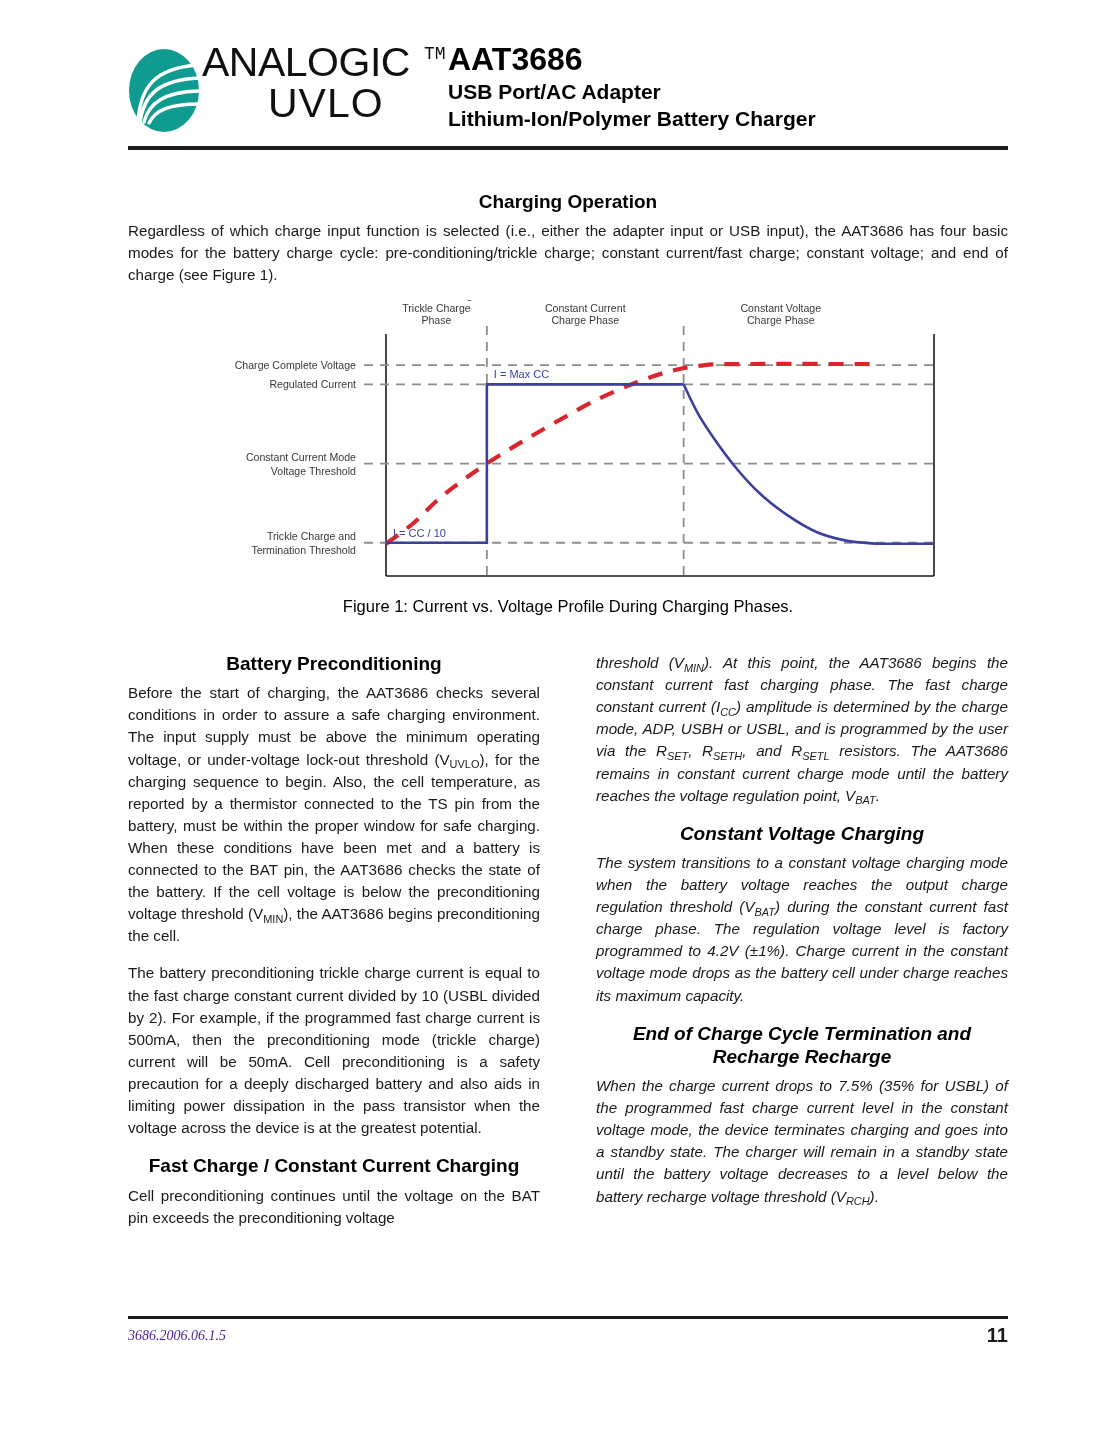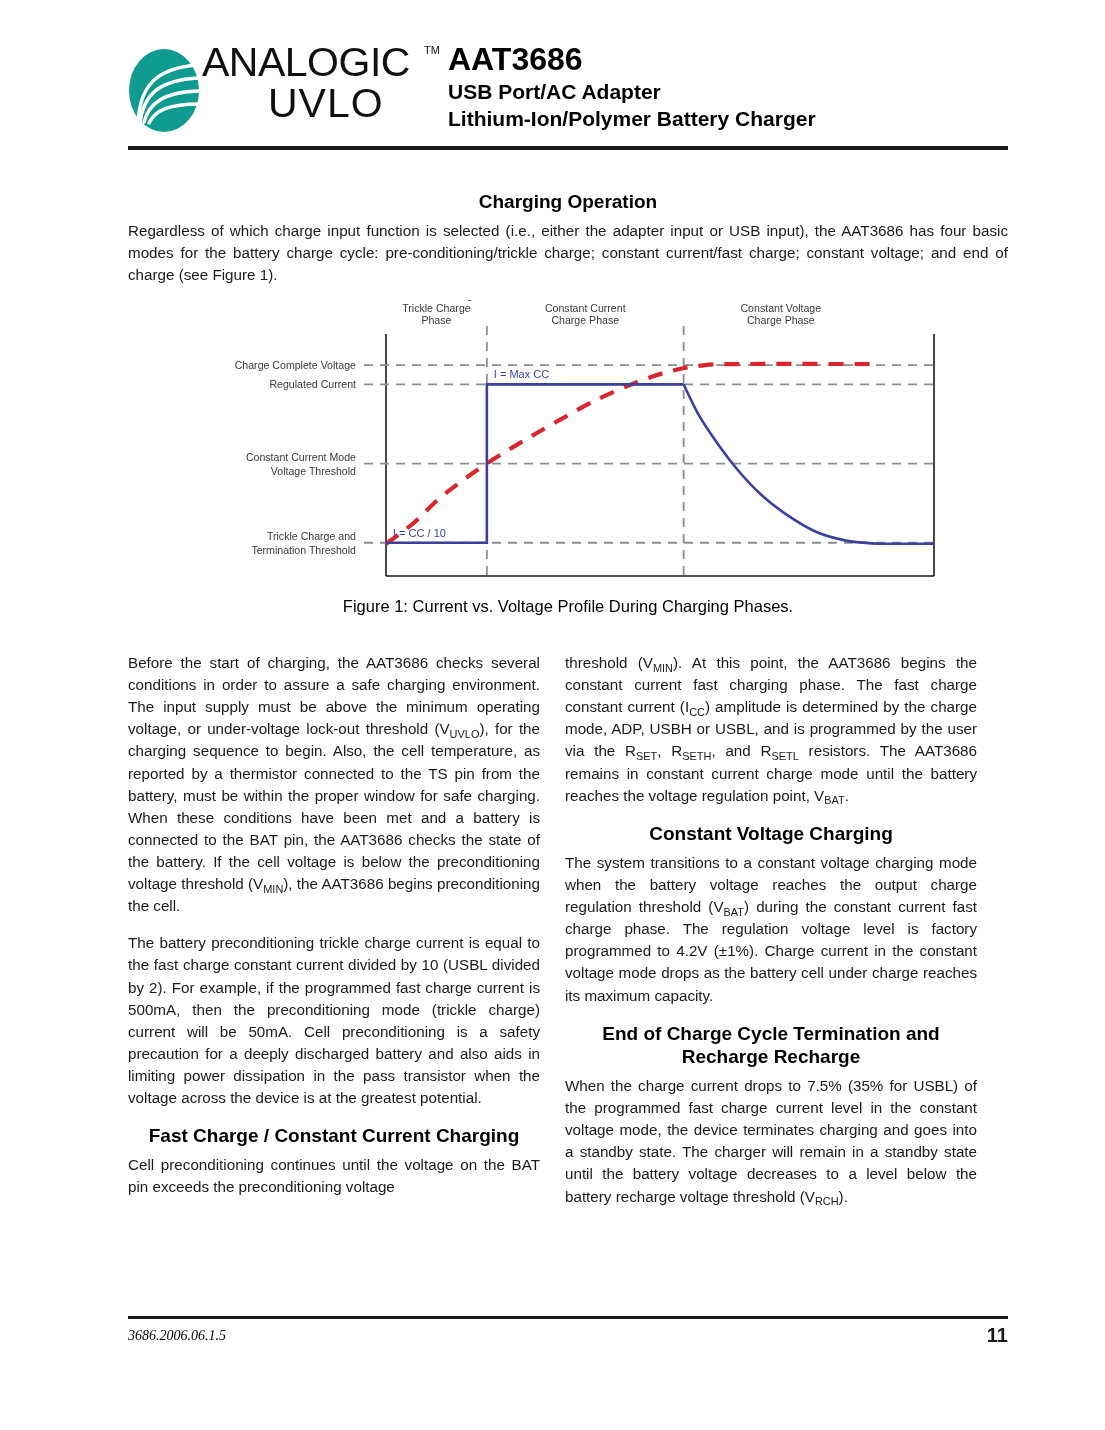--- a/index.html
+++ b/index.html
@@ -61,23 +61,23 @@
     letter-spacing: -0.5px;
     font-family: "Liberation Sans", sans-serif;
     font-weight: 400;
     color: #101010;
     line-height: 1;
   }
   .logo-tm {
     position: absolute;
     left: 222px;
     top: 2px;
-    font-size: 11px;
+    font-size: 18px;
     color: #101010;
-    font-family: Liberation Sans, sans-serif;
+    font-family: Liberation Mono, monospace;
   }
   .logo-tech {
     position: absolute;
     left: 66px;
     top: 41px;
     font-size: 41px;
     letter-spacing: 1px;
     font-weight: 400;
     color: #101010;
     line-height: 1;
@@ -163,21 +163,21 @@
     color: #000;
   }
 
   
   .col {
     position: absolute;
     width: 412px;
     top: 652px;
   }
   .col-left  { left: 128px; }
-  .col-right { left: 565px; }
+  .col-right { left: 596px; font-style: italic; }
   .gap-top { margin-top: 22px; }
 
   
   .footer-rule {
     position: absolute;
     left: 128px;
     top: 1316px;
     width: 880px;
     height: 3px;
     background: #1a1a1a;
@@ -189,21 +189,21 @@
     width: 880px;
     height: 28px;
   }
   .footer-code {
     position: absolute;
     left: 0;
     top: 0;
     font-family: "Liberation Serif", serif;
     font-style: italic;
     font-size: 14px;
-    color: #000000;
+    color: #4c1d95;
   }
   .footer-page {
     position: absolute;
     right: 0;
     top: -4px;
     font-size: 20px;
     font-weight: bold;
     color: #1a1a1a;
   }
 </style>
@@ -274,20 +274,21 @@
         <path d="M258.00 242.74 L358.86 242.74 L358.86 84.38 L555.66 84.38" fill="none" stroke="#3b3f9e" stroke-width="2.6" stroke-linejoin="miter"></path>
         <path d="M555.66 84.38 C558.12 89.37,564.93 104.71,570.42 114.34 C575.91 123.97,582.06 132.89,588.62 142.16 C595.18 151.43,602.56 161.42,609.78 169.98 C617.00 178.54,623.72 186.03,631.92 193.52 C640.12 201.01,649.55 208.50,658.98 214.92 C668.41 221.34,678.66 227.76,688.50 232.04 C698.34 236.32,707.77 238.64,718.02 240.60 C728.27 242.56,744.67 243.28,750.00 243.81" fill="none" stroke="#3b3f9e" stroke-width="2.6"></path>
         <line x1="750" y1="243.81" x2="806" y2="243.81" stroke="#3b3f9e" stroke-width="2.6"></line>
         <text x="365.86" y="78.38000000000001" font-family="&quot;Liberation Sans&quot;, sans-serif" font-size="11" fill="#3b3f9e" text-anchor="start">I = Max CC</text>
         <text x="265" y="236.74" font-family="&quot;Liberation Sans&quot;, sans-serif" font-size="11" fill="#3b3f9e" text-anchor="start">I = CC / 10</text>
       </svg>
     <div class="figure-caption">Figure 1: Current vs. Voltage Profile During Charging Phases.</div>
   </div>
 
   <div class="col col-left" id="col-left">
+      <h2 class="sec">Battery Preconditioning</h2>
       <p class="body">Before the start of charging, the AAT3686 checks several conditions in order to assure a safe charging environment. The input supply must be above the minimum operating voltage, or under-voltage lock-out threshold (V<sub>UVLO</sub>), for the charging sequence to begin. Also, the cell temperature, as reported by a thermistor connected to the TS pin from the battery, must be within the proper window for safe charging. When these conditions have been met and a battery is connected to the BAT pin, the AAT3686 checks the state of the battery. If the cell voltage is below the preconditioning voltage threshold (V<sub>MIN</sub>), the AAT3686 begins preconditioning the cell.</p>
       <p class="body">The battery preconditioning trickle charge current is equal to the fast charge constant current divided by 10 (USBL divided by 2). For example, if the programmed fast charge current is 500mA, then the preconditioning mode (trickle charge) current will be 50mA. Cell preconditioning is a safety precaution for a deeply discharged battery and also aids in limiting power dissipation in the pass transistor when the voltage across the device is at the greatest potential.</p>
       <h2 class="sec gap-top">Fast Charge / Constant Current Charging</h2>
       <p class="body">Cell preconditioning continues until the voltage on the BAT pin exceeds the preconditioning voltage</p>
     </div>
 
   <div class="col col-right" id="col-right">
       <p class="body">threshold (V<sub>MIN</sub>). At this point, the AAT3686 begins the constant current fast charging phase. The fast charge constant current (I<sub>CC</sub>) amplitude is determined by the charge mode, ADP, USBH or USBL, and is programmed by the user via the R<sub>SET</sub>, R<sub>SETH</sub>, and R<sub>SETL</sub> resistors. The AAT3686 remains in constant current charge mode until the battery reaches the voltage regulation point, V<sub>BAT</sub>.</p>
       <h2 class="sec gap-top">Constant Voltage Charging</h2>
       <p class="body">The system transitions to a constant voltage charging mode when the battery voltage reaches the output charge regulation threshold (V<sub>BAT</sub>) during the constant current fast charge phase. The regulation voltage level is factory programmed to 4.2V (±1%). Charge current in the constant voltage mode drops as the battery cell under charge reaches its maximum capacity.</p>

